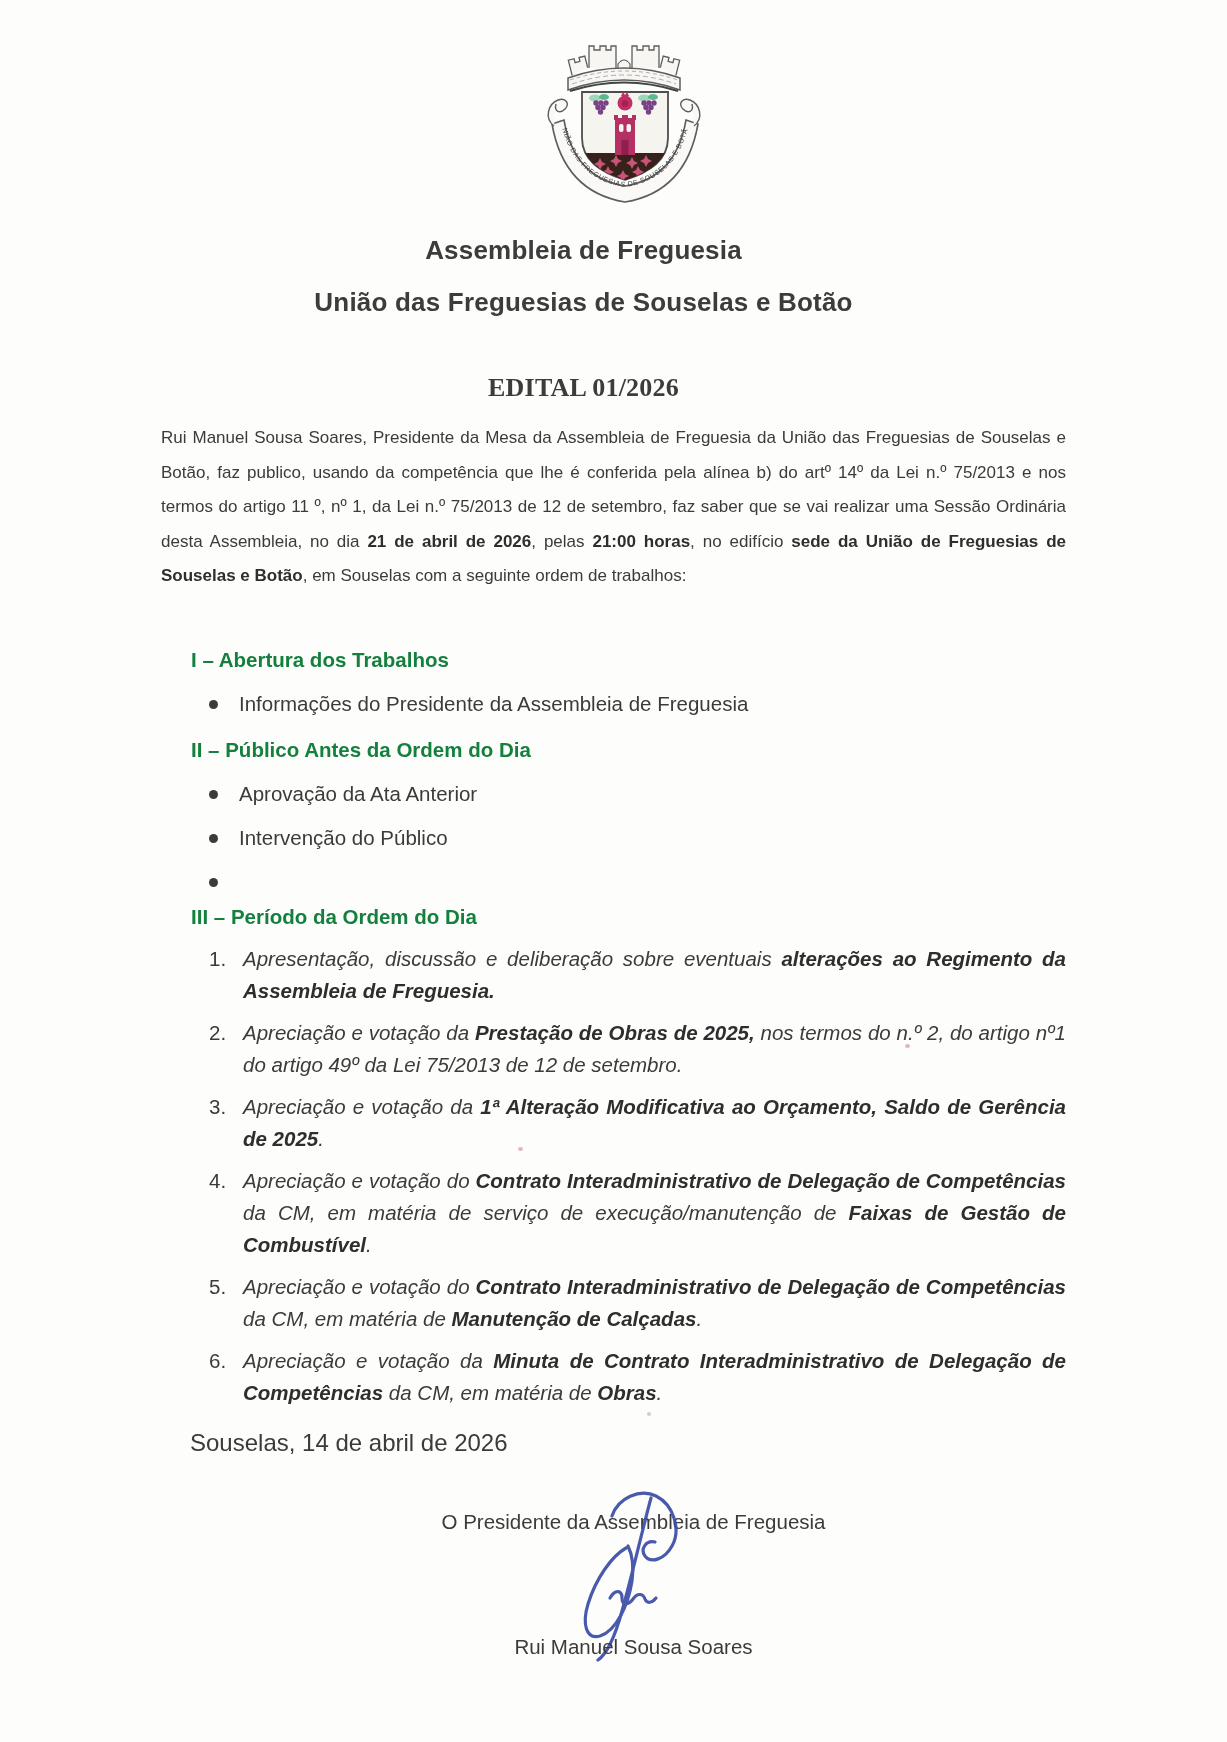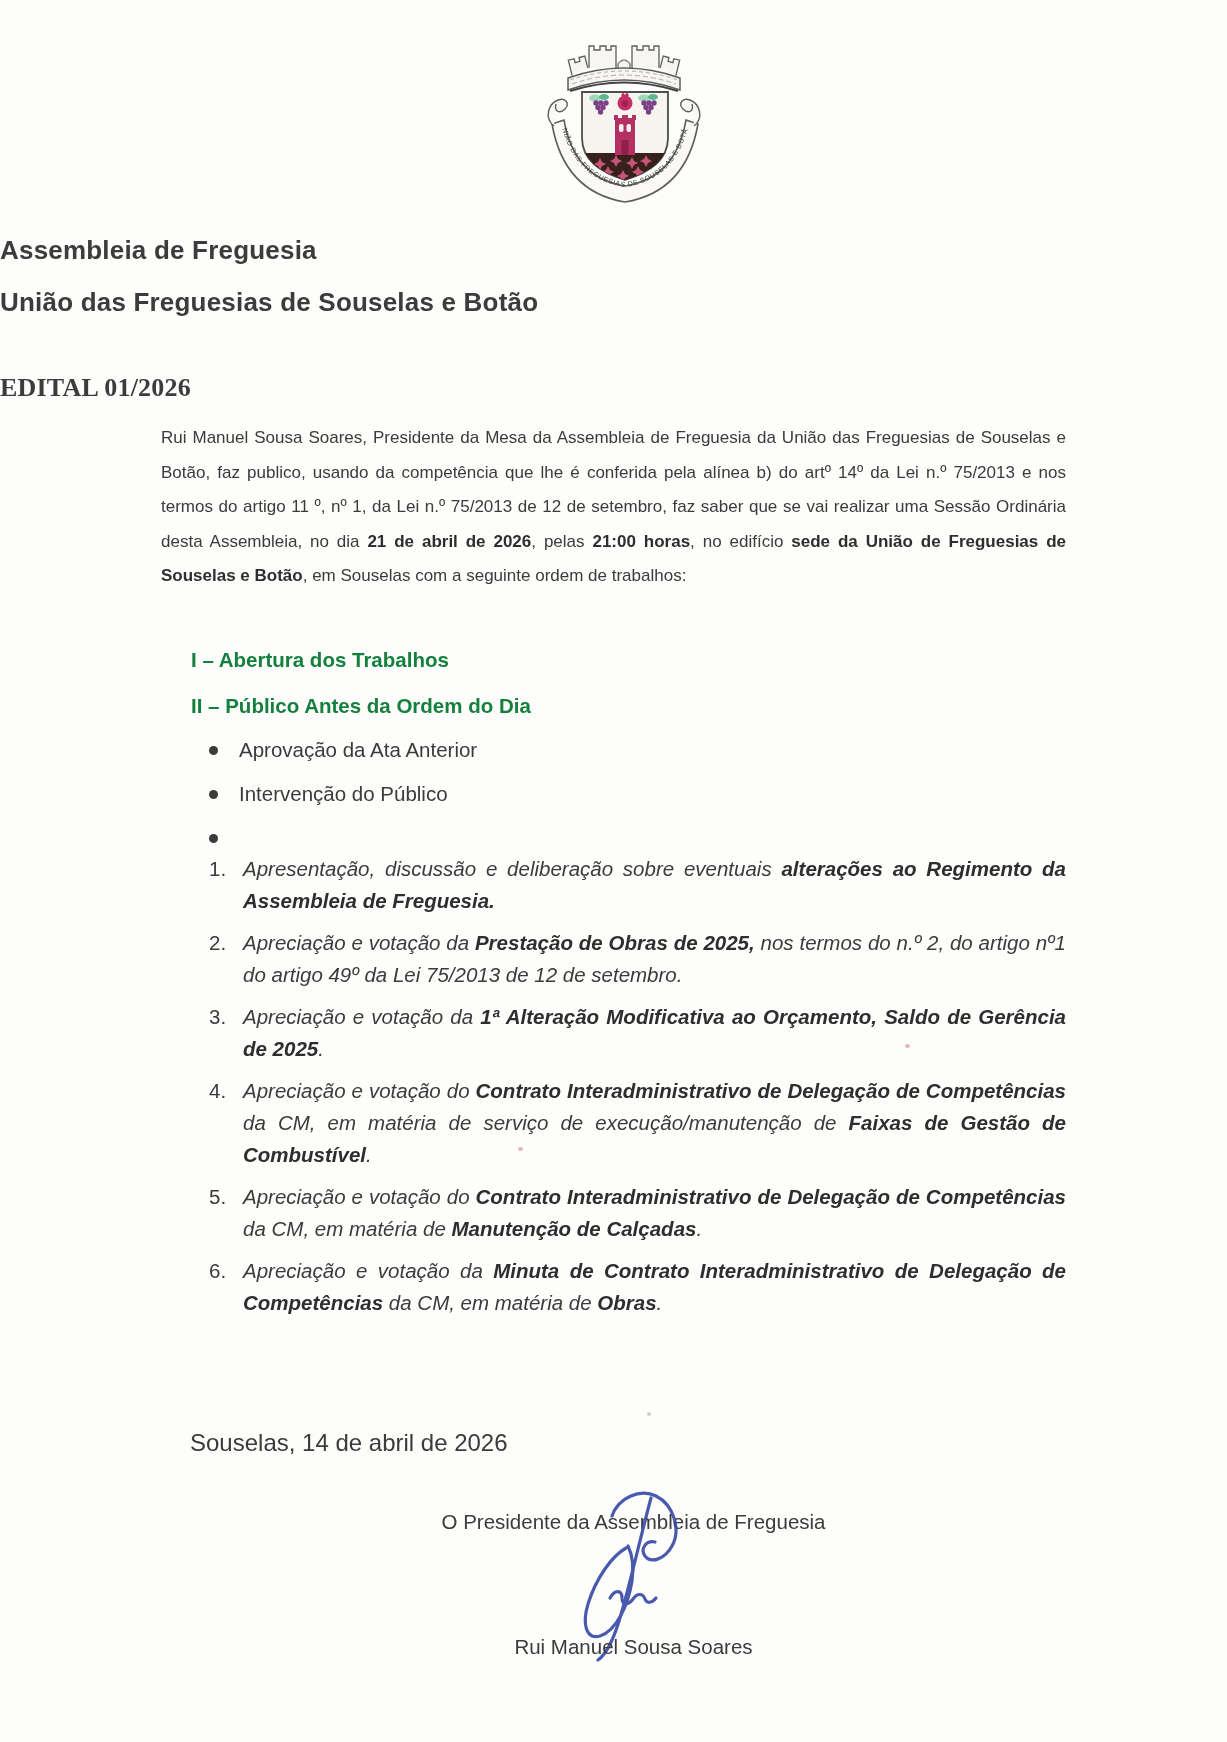--- a/index.html
+++ b/index.html
@@ -4,21 +4,21 @@
 <style>
   html,body{margin:0;padding:0;background:#e8e8e8;}
   .page{
     position:relative;width:1227px;height:1742px;margin:0 auto;
     background:#fdfdfc;overflow:hidden;
     font-family:"Liberation Sans",sans-serif;color:#3b3b3b;
   }
   
   .crest{position:absolute;left:540px;top:34px;width:168px;height:174px;}
   
-  .h{position:absolute;left:0;width:1167px;font-weight:bold;
+  .h{position:absolute;left:0;width:1167px;text-align:center;font-weight:bold;
      font-size:26px;line-height:34px;color:#3c3c3c;letter-spacing:.2px;}
   .h1{top:233px;}
   .h2{top:285px;}
   .h3{top:371px;font-family:Liberation Serif, serif;}
   
   .intro{position:absolute;left:161px;top:421px;width:905px;margin:0;
      font-size:17px;line-height:34.5px;text-align:justify;color:#3b3b3b;}
   .bs{font-weight:bold;color:#2e2e2e;}
   
   .agenda{position:absolute;left:161px;top:630px;width:905px;font-size:20.5px;}
@@ -137,40 +137,47 @@
 
   <div class="h h1">Assembleia de Freguesia</div>
   <div class="h h2">União das Freguesias de Souselas e Botão</div>
   <div class="h h3">EDITAL 01/2026</div>
 
   <p class="intro"><span>Rui Manuel Sousa Soares, Presidente da Mesa da Assembleia de Freguesia da União das Freguesias de Souselas e Botão, faz publico, usando da competência que lhe é conferida pela alínea b) do artº 14º da Lei n.º 75/2013 e nos termos do artigo 11 º, nº 1, da Lei n.º 75/2013 de 12 de setembro, faz saber que se vai realizar uma Sessão Ordinária desta Assembleia, no dia </span><span class="bs">21 de abril de 2026</span><span>, pelas </span><span class="bs">21:00 horas</span><span>, no edifício </span><span class="bs">sede da União de Freguesias de Souselas e Botão</span><span>, em Souselas com a seguinte ordem de trabalhos:</span></p>
 
   <div class="agenda">
 
     <div class="sec-title">I – Abertura dos Trabalhos</div>
+    <div class="bullet-row">
+      <span class="bullet-dot">
+          <i></i>
+        </span>
+      <span>Informações do Presidente da Assembleia de Freguesia</span>
+    </div>
 
     <div class="sec-title">II – Público Antes da Ordem do Dia</div>
     <div class="bullet-row">
       <span class="bullet-dot">
           <i></i>
         </span>
       <span>Aprovação da Ata Anterior</span>
     </div>
     <div class="bullet-row">
       <span class="bullet-dot">
           <i></i>
         </span>
       <span>Intervenção do Público</span>
     </div>
     <div class="bullet-row">
       <span class="bullet-dot">
           <i></i>
         </span>
     </div>
 
+    <div class="sec-title">III – Período da Ordem do Dia</div>
 
     <div class="num-item">
       <span class="num">1.</span>
       <span class="num-text"><span>Apresentação, discussão e deliberação sobre eventuais </span><span class="bs">alterações ao Regimento da Assembleia de Freguesia.</span></span>
     </div>
 
     <div class="num-item">
       <span class="num">2.</span>
       <span class="num-text"><span>Apreciação e votação da </span><span class="bs">Prestação de Obras de 2025,</span><span> nos termos do n.º 2, do artigo nº1 do artigo 49º da Lei 75/2013 de 12 de setembro.</span></span>
     </div>

